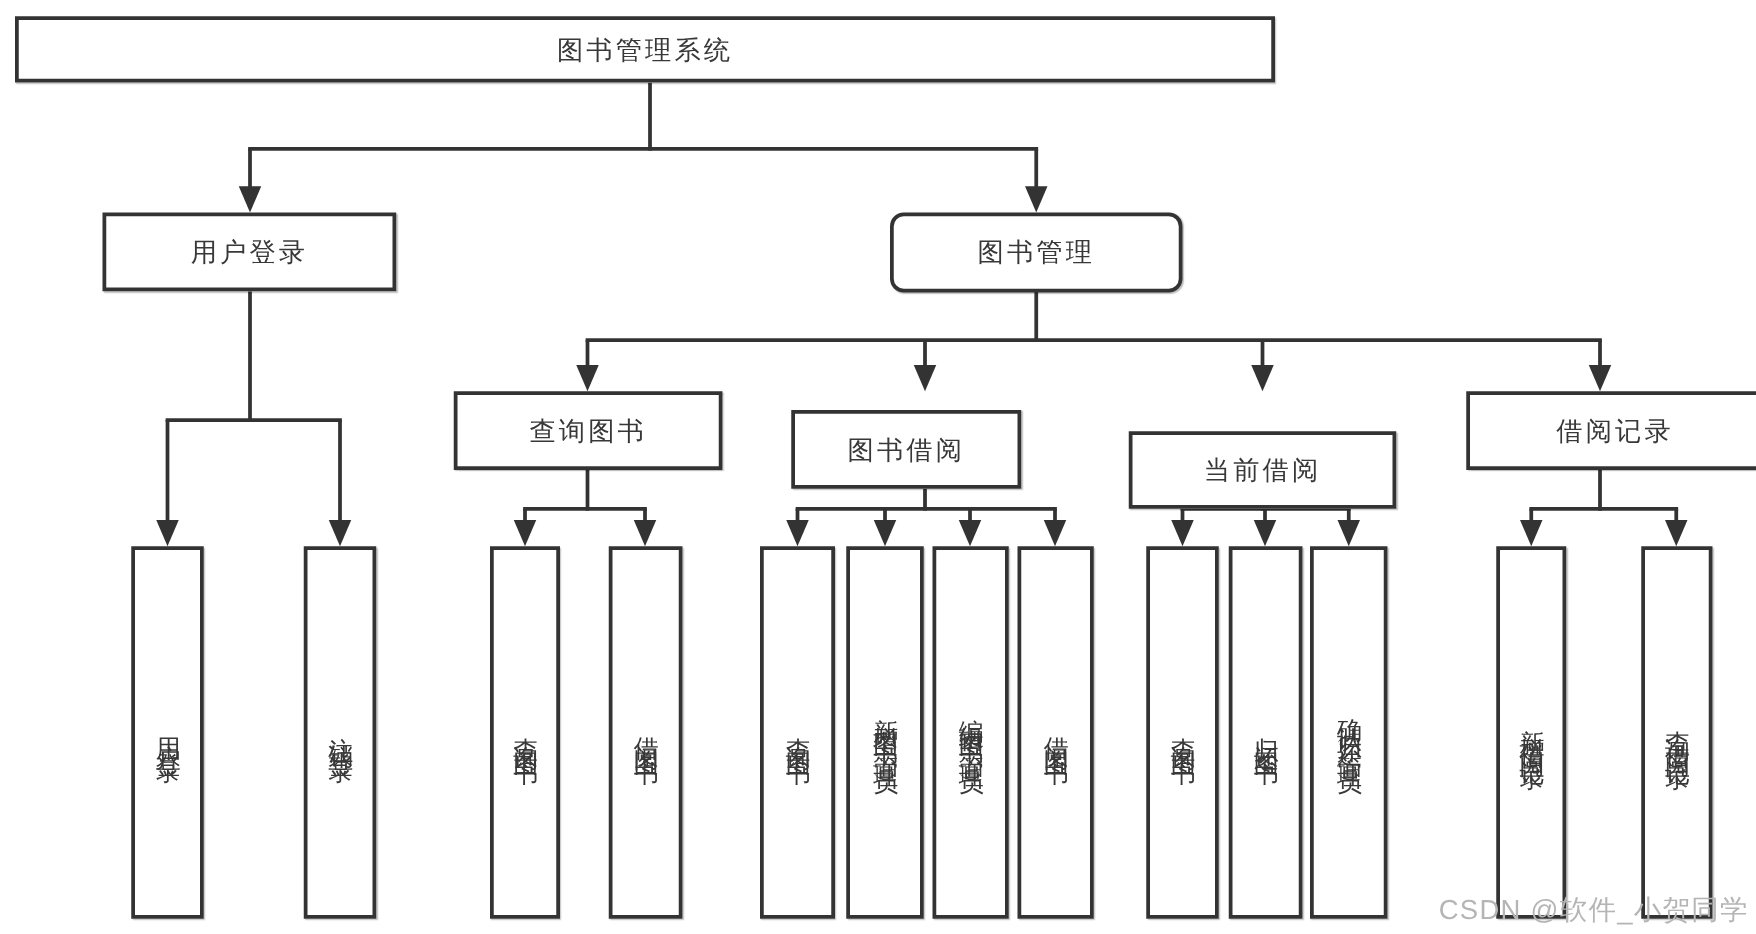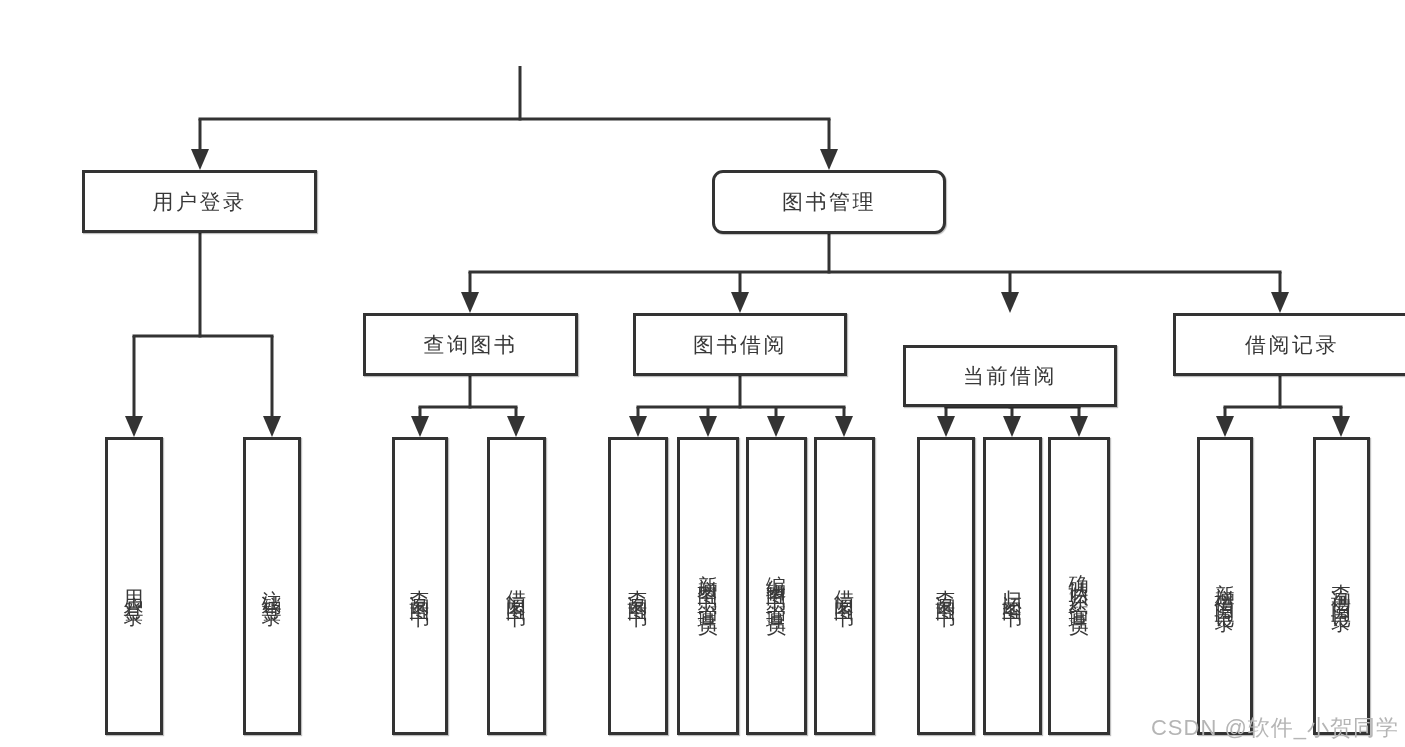--- a/index.html
+++ b/index.html
@@ -95,32 +95,35 @@
       <polygon points="767,416 785,416 776,437"></polygon>
       <polygon points="835,416 853,416 844,437"></polygon>
       <polygon points="937,416 955,416 946,437"></polygon>
       <polygon points="1003,416 1021,416 1012,437"></polygon>
       <polygon points="1070,416 1088,416 1079,437"></polygon>
       <polygon points="1216,416 1234,416 1225,437"></polygon>
       <polygon points="1332,416 1350,416 1341,437"></polygon>
     </g>
   </svg>
 
+  <div class="box hbox" style="left:12px;top:13px;width:1008px;height:53px;">
+    <span>图书管理系统</span>
+  </div>
 
   <div class="box hbox" style="left:82px;top:170px;width:235px;height:63px;">
     <span>用户登录</span>
   </div>
   <div class="box hbox" style="left:712px;top:170px;width:234px;height:64px;border-radius:11px;">
     <span>图书管理</span>
   </div>
 
   <div class="box hbox" style="left:363px;top:313px;width:215px;height:63px;">
     <span>查询图书</span>
   </div>
-  <div class="box hbox" style="left:633px;top:313px;width:214px;height:63px;">
+  <div class="box hbox" style="left:633px;top:328px;width:184px;height:63px;">
     <span>图书借阅</span>
   </div>
   <div class="box hbox" style="left:903px;top:313px;width:214px;height:62px;margin-top:32px;">
     <span>当前借阅</span>
   </div>
   <div class="box hbox" style="left:1173px;top:313px;width:238px;height:63px;">
     <span>借阅记录</span>
   </div>
 
   <div class="box vbox" style="left:105px;top:437px;width:58px;height:298px;">

